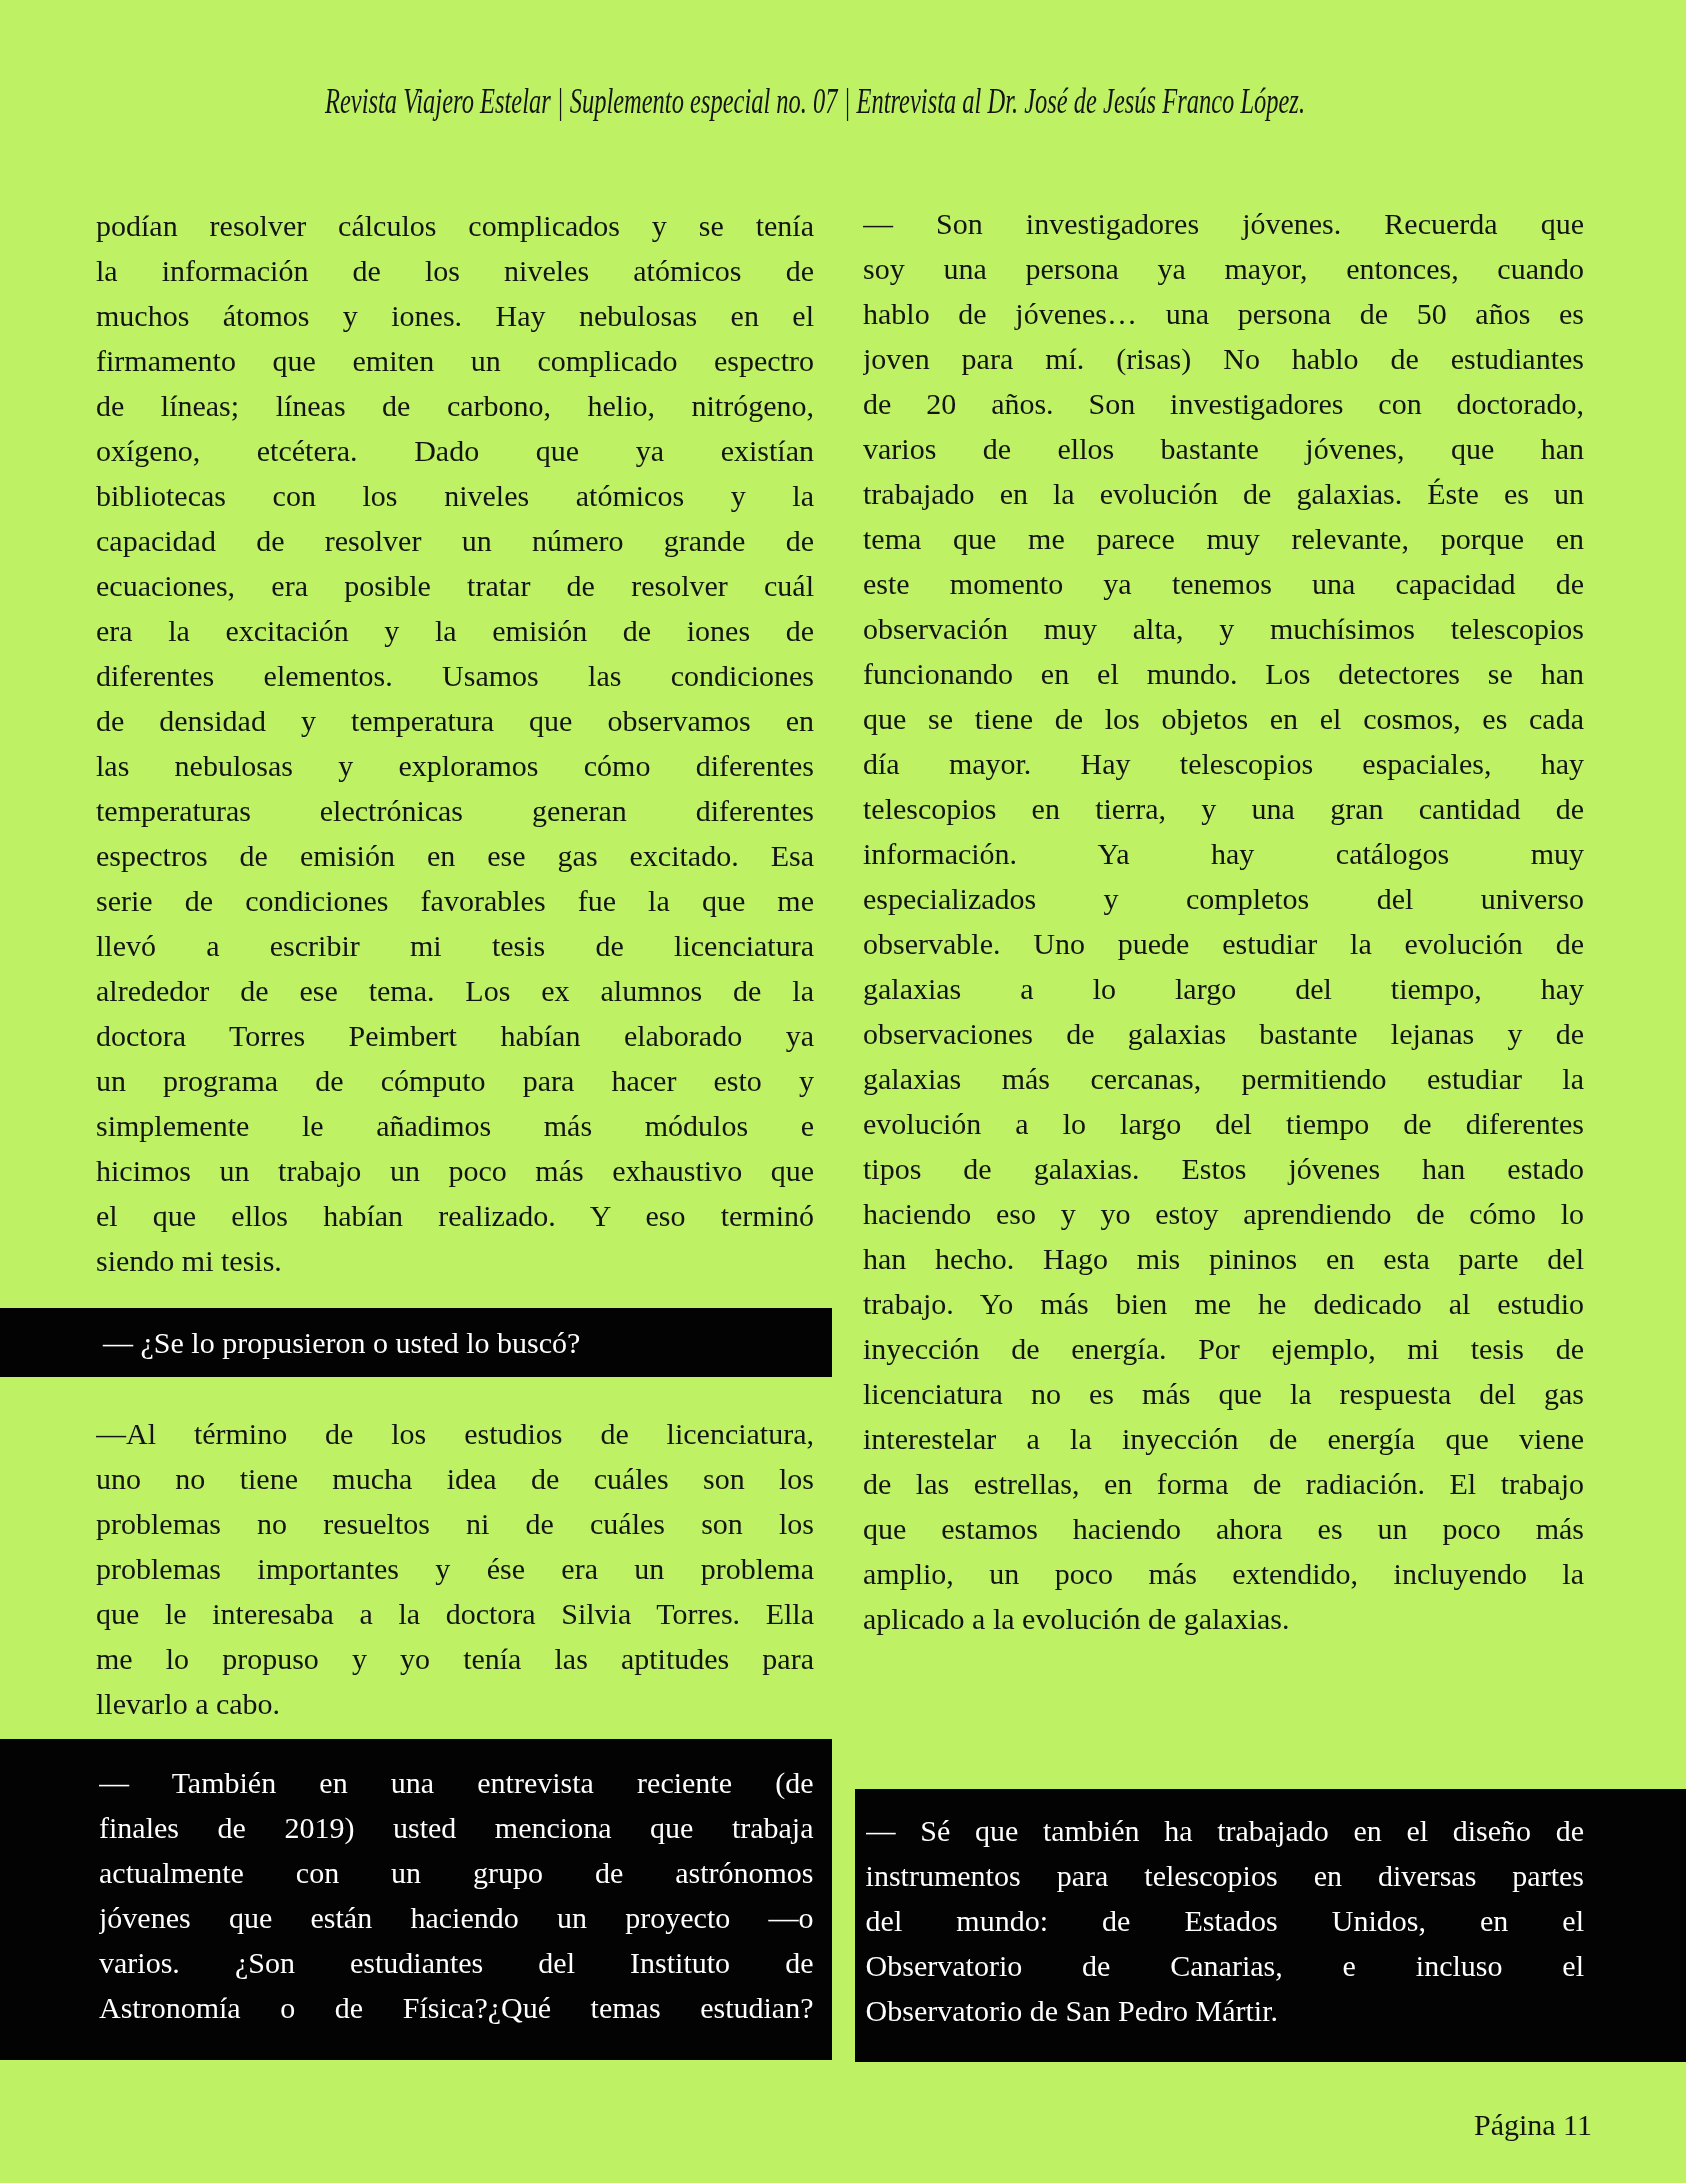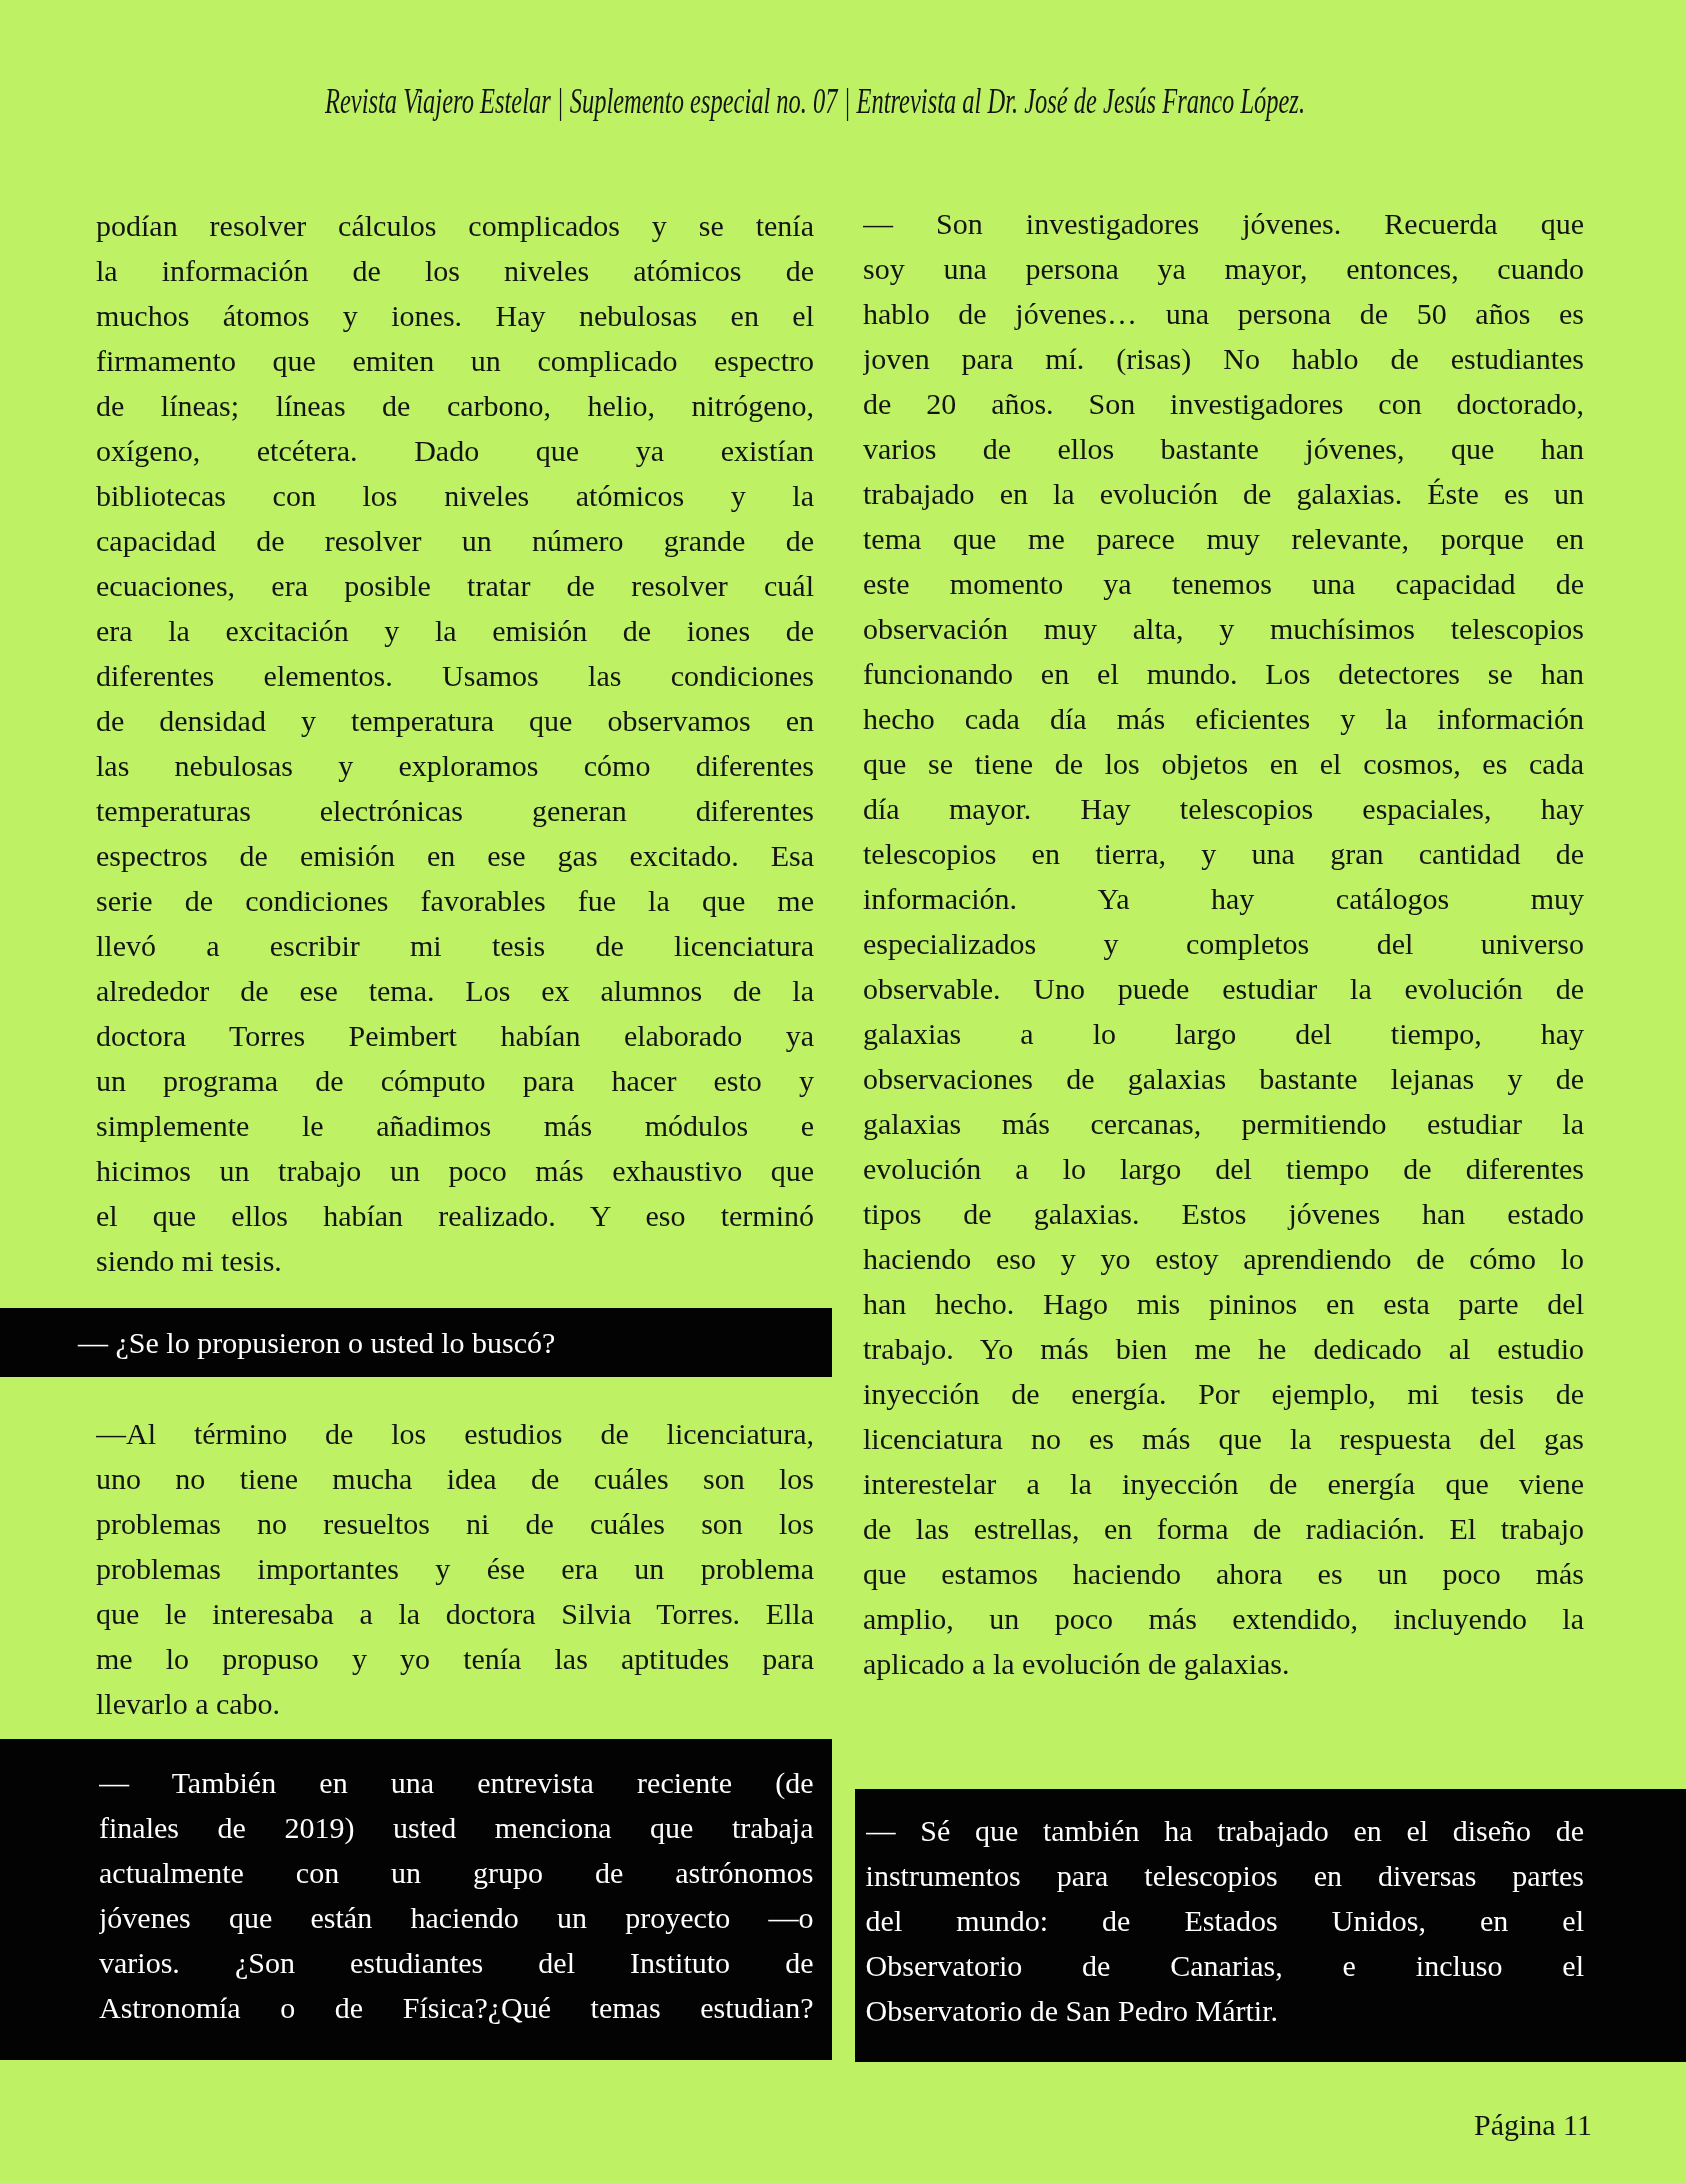--- a/index.html
+++ b/index.html
@@ -44,21 +44,21 @@
   }
   .tline.noj{text-align:left;}
   .tline.noj::after{content:none;}
   .qblock{
     position:absolute;
     background:#030303;
     color:#ffffff;
     font-size:30px;
   }
   .q1-line{
-    padding-left:78px;
+    padding-left:103px;
     line-height:69px;
     height:69px;
     white-space:nowrap;
   }
   .q2-text{margin:20.5px 18.5px 0 99px;}
   .q3-text{margin:19px 103px 0 10.6px;}
   .page-number{
     position:absolute;
     right:95px;top:2105px;
     font-size:30px;
@@ -131,21 +131,20 @@
       <div class="tline">soy una persona ya mayor, entonces, cuando</div>
       <div class="tline">hablo de jóvenes… una persona de 50 años es</div>
       <div class="tline">joven para mí. (risas) No hablo de estudiantes</div>
       <div class="tline">de 20 años. Son investigadores con doctorado,</div>
       <div class="tline">varios de ellos bastante jóvenes, que han</div>
       <div class="tline">trabajado en la evolución de galaxias. Éste es un</div>
       <div class="tline">tema que me parece muy relevante, porque en</div>
       <div class="tline">este momento ya tenemos una capacidad de</div>
       <div class="tline">observación muy alta, y muchísimos telescopios</div>
       <div class="tline">funcionando en el mundo. Los detectores se han</div>
-      <div class="tline">hecho cada día más eficientes y la información</div>
       <div class="tline">que se tiene de los objetos en el cosmos, es cada</div>
       <div class="tline">día mayor. Hay telescopios espaciales, hay</div>
       <div class="tline">telescopios en tierra, y una gran cantidad de</div>
       <div class="tline">información. Ya hay catálogos muy</div>
       <div class="tline">especializados y completos del universo</div>
       <div class="tline">observable. Uno puede estudiar la evolución de</div>
       <div class="tline">galaxias a lo largo del tiempo, hay</div>
       <div class="tline">observaciones de galaxias bastante lejanas y de</div>
       <div class="tline">galaxias más cercanas, permitiendo estudiar la</div>
       <div class="tline">evolución a lo largo del tiempo de diferentes</div>

